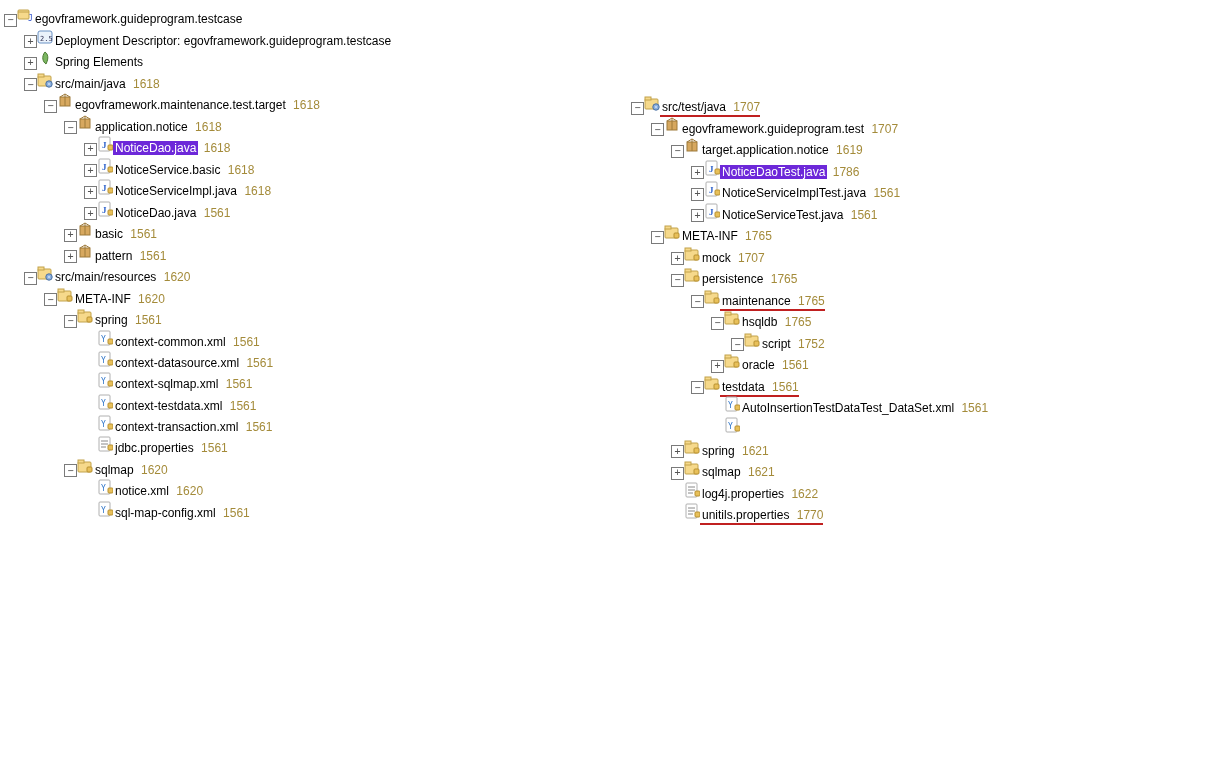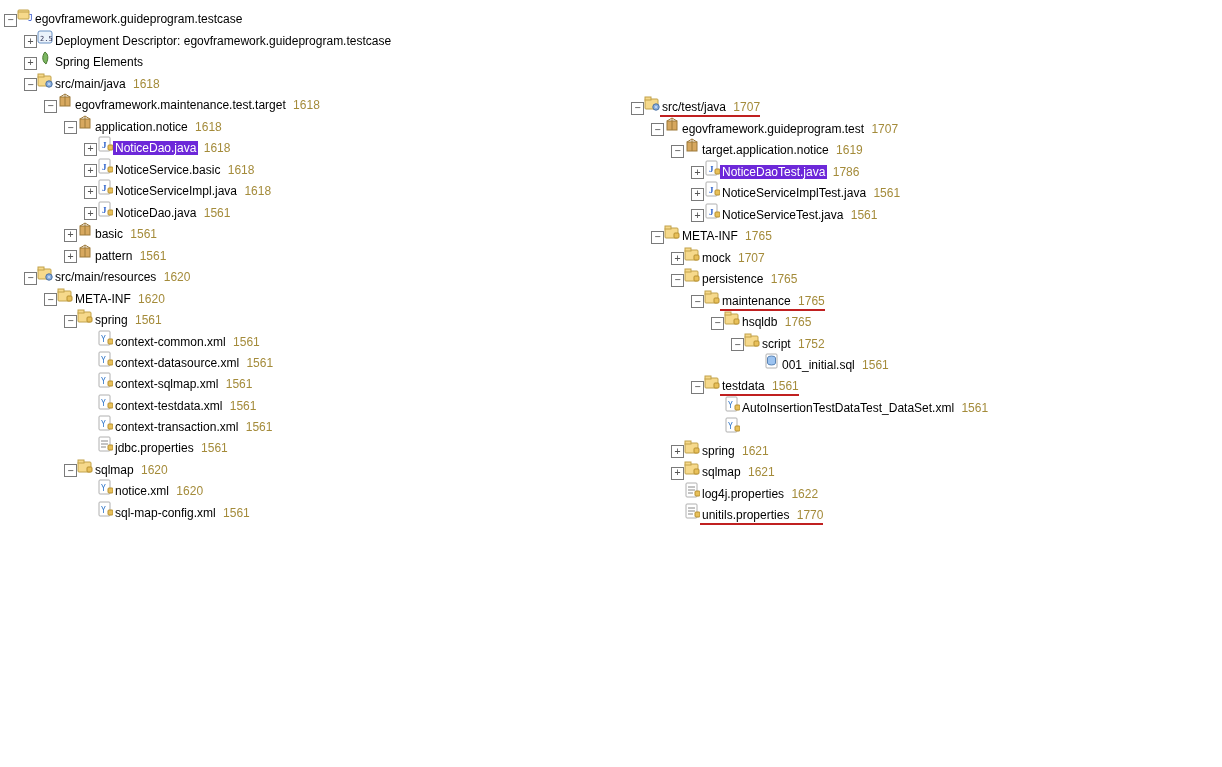--- a/index.html
+++ b/index.html
@@ -264,27 +264,27 @@
             <rect x="10" y="9" width="5" height="5" rx="1" fill="#e8c05a" stroke="#b79030"></rect>
           </svg>
         </span><span><span class="label">hsqldb</span><span class="rev"> 1765</span></span></div>
       <div class="node"><span class="indent"></span><span class="indent"></span><span class="indent"></span><span class="indent"></span><span class="indent"></span><span class="indent"></span><span class="tw">−</span><span class="ico">
           <svg width="16" height="16">
             <rect x="1" y="4" width="13" height="10" rx="1" fill="#f6d98b" stroke="#c2a24b"></rect>
             <rect x="1" y="2" width="6" height="3" fill="#f6d98b" stroke="#c2a24b"></rect>
             <rect x="10" y="9" width="5" height="5" rx="1" fill="#e8c05a" stroke="#b79030"></rect>
           </svg>
         </span><span><span class="label">script</span><span class="rev"> 1752</span></span></div>
-      <div class="node"><span class="indent"></span><span class="indent"></span><span class="indent"></span><span class="indent"></span><span class="indent"></span><span class="indent"></span><span class="indent"></span><span class="tw-none"></span><span class="ico">
-          <svg width="16" height="16">
-            <rect x="2" y="1" width="11" height="14" rx="1" fill="#fff" stroke="#b0b0b0"></rect>
-            <ellipse cx="7.5" cy="5" rx="4" ry="2" fill="#9cc3f0" stroke="#5a84b5"></ellipse>
-            <path d="M3.5 5 v5 a4 2 0 0 0 8 0 v-5" fill="#9cc3f0" stroke="#5a84b5"></path>
-          </svg>
-        </span><span><span class="label">001_initial.sql</span><span class="rev"> 1561</span></span></div>
+      <div class="node"><span class="indent"></span><span class="indent"></span><span class="indent"></span><span class="indent"></span><span class="indent"></span><span class="tw">+</span><span class="ico">
+          <svg width="16" height="16">
+            <rect x="1" y="4" width="13" height="10" rx="1" fill="#f6d98b" stroke="#c2a24b"></rect>
+            <rect x="1" y="2" width="6" height="3" fill="#f6d98b" stroke="#c2a24b"></rect>
+            <rect x="10" y="9" width="5" height="5" rx="1" fill="#e8c05a" stroke="#b79030"></rect>
+          </svg>
+        </span><span><span class="label">oracle</span><span class="rev"> 1561</span></span></div>
       <div class="node"><span class="indent"></span><span class="indent"></span><span class="indent"></span><span class="indent"></span><span class="tw">−</span><span class="ico">
           <svg width="16" height="16">
             <rect x="1" y="4" width="13" height="10" rx="1" fill="#f6d98b" stroke="#c2a24b"></rect>
             <rect x="1" y="2" width="6" height="3" fill="#f6d98b" stroke="#c2a24b"></rect>
             <rect x="10" y="9" width="5" height="5" rx="1" fill="#e8c05a" stroke="#b79030"></rect>
           </svg>
         </span><span class="underline"><span class="label">testdata</span><span class="rev"> 1561</span></span></div>
       <div class="node"><span class="indent"></span><span class="indent"></span><span class="indent"></span><span class="indent"></span><span class="indent"></span><span class="tw-none"></span><span class="ico">
           <svg width="16" height="16">
             <rect x="2" y="1" width="11" height="14" rx="1" fill="#fff" stroke="#b0b0b0"></rect>

